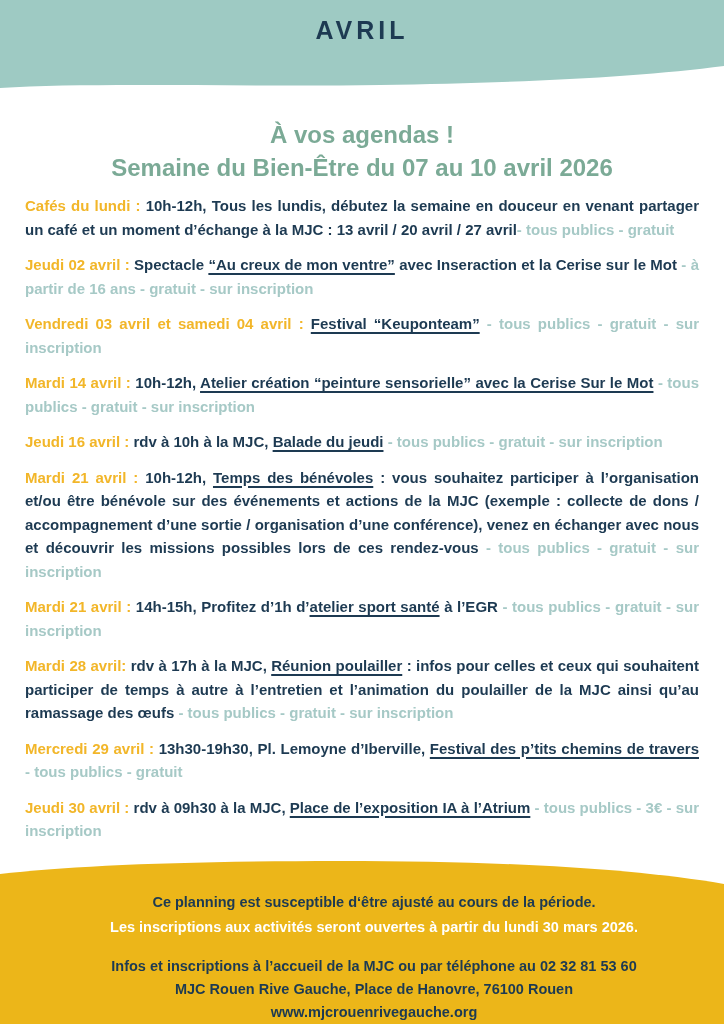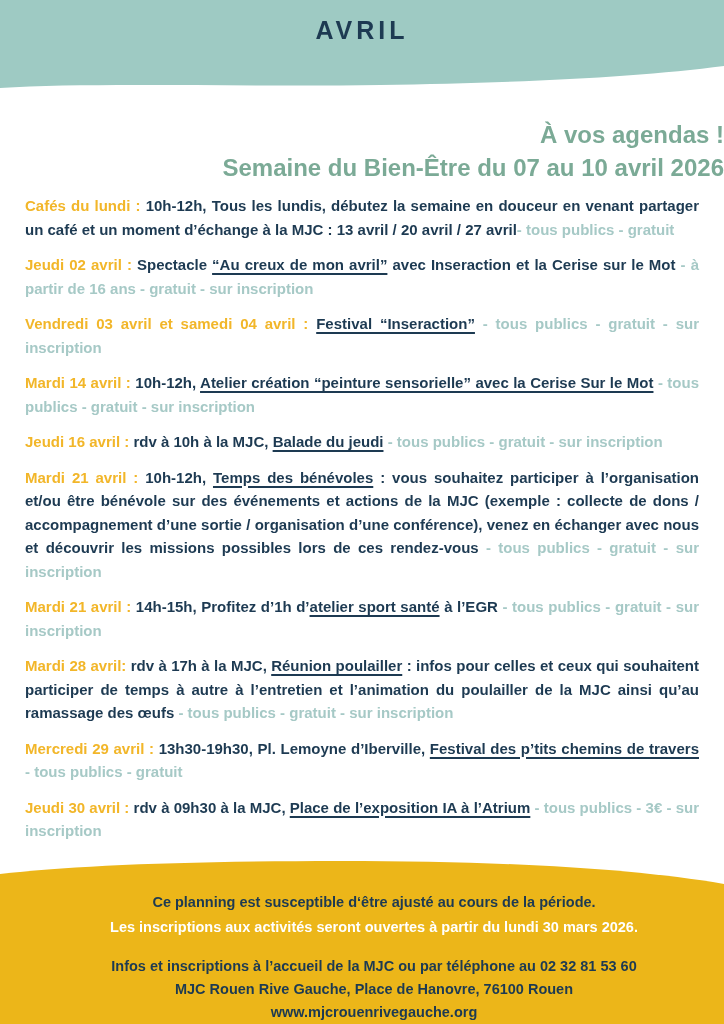--- a/index.html
+++ b/index.html
@@ -10,21 +10,21 @@
   }
   
   .band { position:absolute; top:0; left:0; width:724px; height:92px; color:var(--band); }
   .band svg { display:block; width:724px; height:92px; }
   .month {
     position:absolute; top:16px; left:0; width:100%; text-align:center;
     color:var(--navy); font-size:25px; font-weight:bold; letter-spacing:4px;
   }
   
   .intro {
-    position:absolute; top:118px; left:0; width:100%; text-align:right;
+    position:absolute; top:118px; left:0; width:100%; text-align:center;
     color:var(--sage); font-size:24px; font-weight:bold; line-height:33px;
   }
   
   .events {
     position:absolute; top:194px; left:25px; width:674px;
     font-size:15px; font-weight:bold; line-height:23.5px; text-align:justify;
   }
   .event { margin:0 0 12px 0; }
   .seg-date { color:var(--yellow);margin-top:12px; }
   .seg-body { color:var(--navy); }
@@ -54,22 +54,22 @@
     <div class="month">AVRIL</div>
   </div>
 
   <div class="intro">
     <div>À vos agendas !</div>
     <div>Semaine du Bien-Être du 07 au 10 avril 2026</div>
   </div>
 
   <div class="events">
       <p class="event"><span class="seg-date">Cafés du lundi : </span><span class="seg-body">10h-12h, Tous les lundis, débutez la semaine en douceur en venant partager un café et un moment d’échange à la MJC : 13 avril / 20 avril / 27 avril</span><span class="seg-meta">- tous publics - gratuit</span></p>
-      <p class="event"><span class="seg-date">Jeudi 02 avril : </span><span class="seg-body">Spectacle </span><span class="seg-link">“Au creux de mon avril”</span><span class="seg-body"> avec Inseraction et la Cerise sur le Mot </span><span class="seg-meta">- à partir de 16 ans - gratuit - sur inscription</span></p>
-      <p class="event"><span class="seg-date">Vendredi 03 avril et samedi 04 avril : </span><span class="seg-link">Festival “Inseraction”</span><span class="seg-meta">  - tous publics - gratuit - sur inscription</span></p>
+      <p class="event"><span class="seg-date">Jeudi 02 avril : </span><span class="seg-body">Spectacle </span><span class="seg-link">“Au creux de mon ventre”</span><span class="seg-body"> avec Inseraction et la Cerise sur le Mot </span><span class="seg-meta">- à partir de 16 ans - gratuit - sur inscription</span></p>
+      <p class="event"><span class="seg-date">Vendredi 03 avril et samedi 04 avril : </span><span class="seg-link">Festival “Keuponteam”</span><span class="seg-meta">  - tous publics - gratuit - sur inscription</span></p>
       <p class="event"><span class="seg-date">Mardi 14 avril : </span><span class="seg-body">10h-12h, </span><span class="seg-link">Atelier création “peinture sensorielle” avec la Cerise Sur le Mot</span><span class="seg-meta"> - tous publics - gratuit - sur inscription</span></p>
       <p class="event"><span class="seg-date">Jeudi 16 avril : </span><span class="seg-body">rdv à 10h à la MJC, </span><span class="seg-link">Balade du jeudi</span><span class="seg-meta"> - tous publics - gratuit - sur inscription</span></p>
       <p class="event"><span class="seg-date">Mardi 21 avril : </span><span class="seg-body">10h-12h, </span><span class="seg-link">Temps des bénévoles</span><span class="seg-body"> : vous souhaitez participer à l’organisation et/ou être bénévole sur des événements et actions de la MJC (exemple : collecte de dons / accompagnement d’une sortie / organisation d’une conférence), venez en échanger avec nous et découvrir les missions possibles lors de ces rendez-vous </span><span class="seg-meta">- tous publics - gratuit - sur inscription</span></p>
       <p class="event"><span class="seg-date">Mardi 21 avril : </span><span class="seg-body">14h-15h, Profitez d’1h d’</span><span class="seg-link">atelier sport santé</span><span class="seg-body"> à l’EGR </span><span class="seg-meta">- tous publics - gratuit - sur inscription</span></p>
       <p class="event"><span class="seg-date">Mardi 28 avril: </span><span class="seg-body">rdv à 17h à la MJC, </span><span class="seg-link">Réunion poulailler</span><span class="seg-body"> : infos pour celles et ceux qui souhaitent participer de temps à autre à l’entretien et l’animation du poulailler de la MJC ainsi qu’au ramassage des œufs </span><span class="seg-meta">- tous publics - gratuit - sur inscription</span></p>
       <p class="event"><span class="seg-date">Mercredi 29 avril : </span><span class="seg-body">13h30-19h30, Pl. Lemoyne d’Iberville, </span><span class="seg-link">Festival des p’tits chemins de travers </span><span class="seg-meta">- tous publics - gratuit</span></p>
       <p class="event"><span class="seg-date">Jeudi 30 avril : </span><span class="seg-body">rdv à 09h30 à la MJC, </span><span class="seg-link">Place de l’exposition IA à l’Atrium</span><span class="seg-meta"> - tous publics - 3€ - sur inscription</span></p>
     </div>
 
   <div class="footer">

